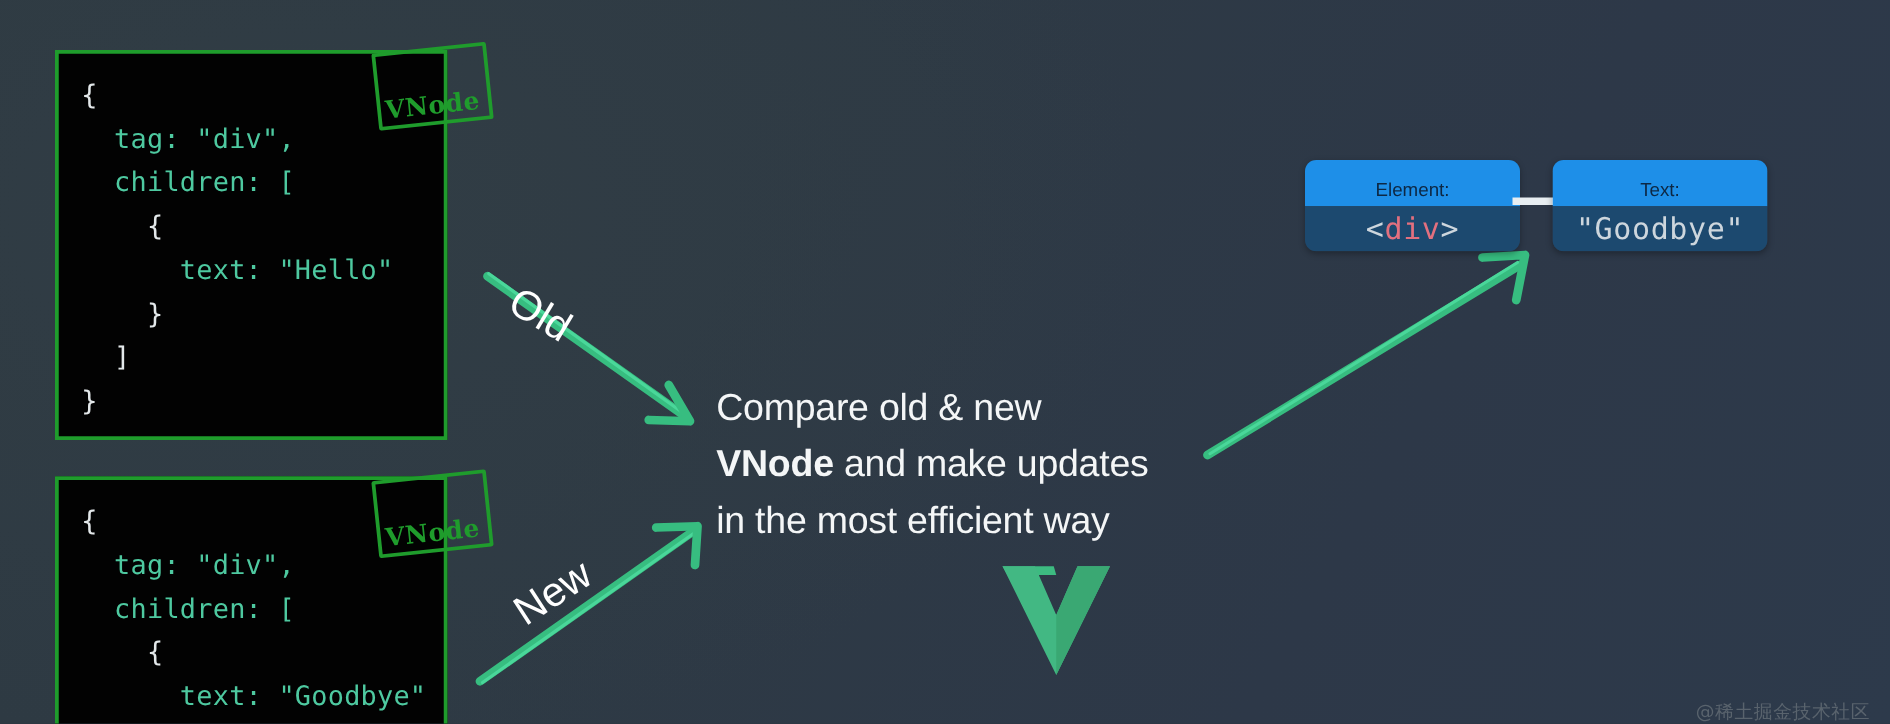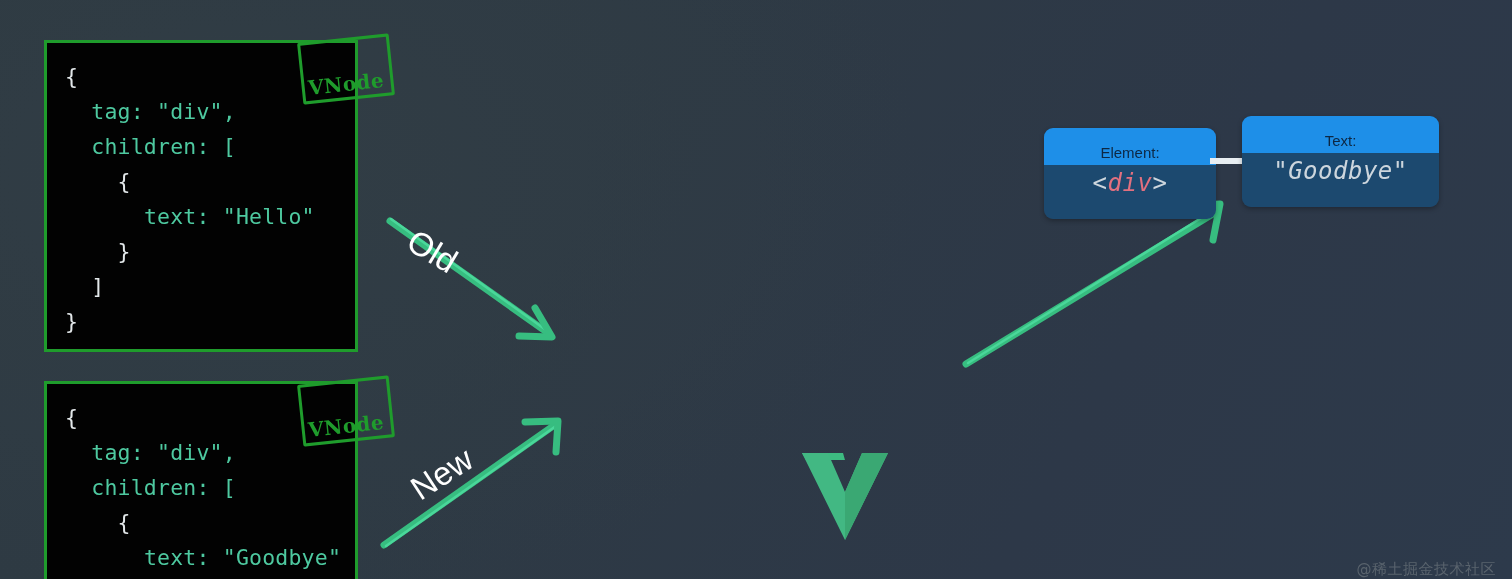--- a/index.html
+++ b/index.html
@@ -117,30 +117,29 @@
     background: #1e8fe8;
     color: #0d2844;
     font-size: 15px;
     text-align: center;
     padding: 16px 0 4px 0;
     font-family: "Liberation Sans", sans-serif;
   }
   .node-body {
     background: #1c496f;
     text-align: center;
-    padding: 4px 0 22px 0;
+    padding: 4px 0 4px 0;
     font-family: "DejaVu Sans Mono", "Liberation Mono", monospace;
     font-size: 24px;
     color: #cdd6dd;
     letter-spacing: 0.5px;
-    font-style: italic;
   }
   .node-body .tagname { color: #e2707f; }
   #node-element { left: 1044px; top: 128px; width: 172px; }
-  #node-text    { left: 1242px; top: 116px; width: 197px; }
+  #node-text    { left: 1242px; top: 128px; width: 172px; }
   #node-link {
     position: absolute;
     left: 1210px;
     top: 158px;
     width: 38px;
     height: 6px;
     background: #e8eef2;
   }
 
   
@@ -215,20 +214,25 @@
     <g>
       <polygon points="802,453 843,453 845,460 806,460" fill="#3dbb81"></polygon>
       <polygon points="802,453 845,540 888,453 862,453 845,492 828,453" fill="#42b883"></polygon>
       <polygon points="845,540 888,453 862,453 845,492" fill="#3aa873"></polygon>
     </g>
   </svg>
 
   <div class="arrow-label" id="label-old">Old</div>
   <div class="arrow-label" id="label-new">New</div>
 
+  <div id="centre-text">
+    <span>Compare old &amp; new</span><br>
+    <b>VNode</b><span> and make updates</span><br>
+    <span>in the most efficient way</span>
+  </div>
 
   <div class="node-box" id="node-element">
     <div class="node-head">Element:</div>
     <div class="node-body"><span>&lt;</span><span class="tagname">div</span><span>&gt;</span></div>
   </div>
 
   <div id="node-link"></div>
 
   <div class="node-box" id="node-text">
     <div class="node-head">Text:</div>

